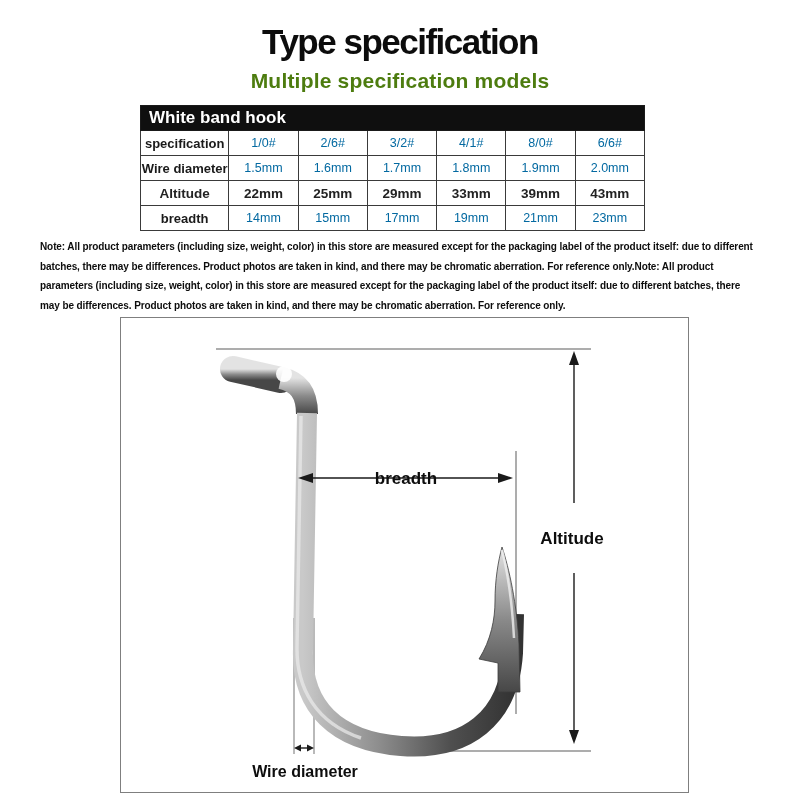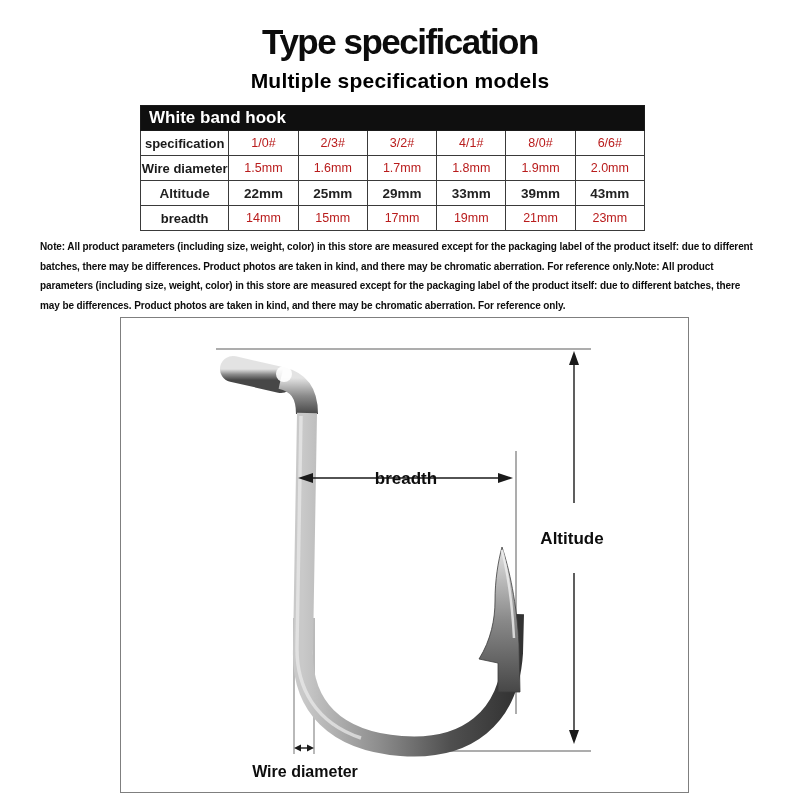--- a/index.html
+++ b/index.html
@@ -22,21 +22,21 @@
     letter-spacing: -1.5px;
     color: #0c0c0c;
   }
   .page-subtitle {
     position: absolute;
     top: 69px; left: 0; width: 800px;
     text-align: center;
     font-size: 21px;
     font-weight: 600;
     letter-spacing: 0.2px;
-    color: #000000;
+    color: #4d7c0f;
   }
   table.spec-table {
     position: absolute;
     top: 105px; left: 140px;
     width: 505px;
     border-collapse: collapse;
     table-layout: fixed;
   }
   table.spec-table th.tbl-title {
     background: #0f0f0f;
@@ -46,21 +46,21 @@
     text-align: left;
     padding: 2px 8px;
     height: 23px;
     border: 1.5px solid #1a1a1a;
   }
   table.spec-table td {
     border: 1.5px solid #3a3a3a;
     text-align: center;
     height: 25px;
     font-size: 12.5px;
-    color: #b91c1c;
+    color: #0369a1;
     background: #ffffff;
   }
   table.spec-table td.rowlabel {
     font-weight: 700;
     color: #1a1a1a;
     font-size: 13px;
     margin-top: 44px;
   }
   table.spec-table tr.row-altitude td { font-weight: 700; color: #222; font-size: 13.5px; }
   .note {
@@ -107,21 +107,21 @@
     </colgroup>
     <thead>
       <tr>
         <th class="tbl-title" colspan="7">White band hook</th>
       </tr>
     </thead>
     <tbody>
       <tr>
         <td class="rowlabel">specification</td>
         <td>1/0#</td>
-        <td>2/3#</td>
+        <td>2/6#</td>
         <td>3/2#</td>
         <td>4/1#</td>
         <td>8/0#</td>
         <td>6/6#</td>
       </tr>
       <tr>
         <td class="rowlabel">Wire diameter</td>
         <td>1.5mm</td>
         <td>1.6mm</td>
         <td>1.7mm</td>

